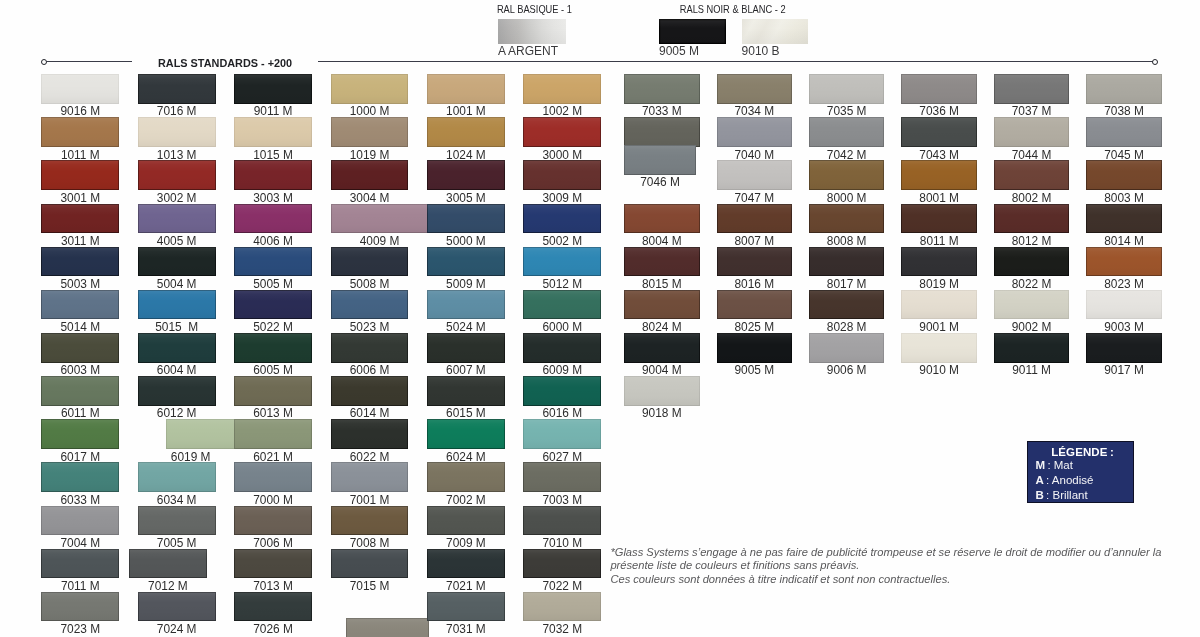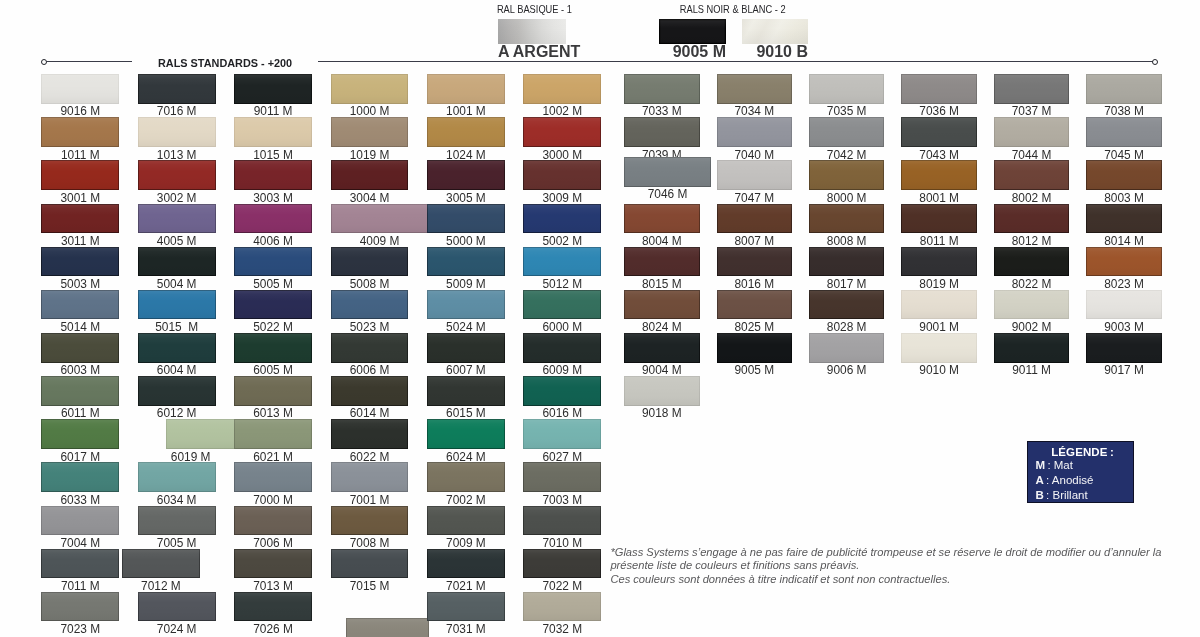--- a/index.html
+++ b/index.html
@@ -12,22 +12,22 @@
           white-space:nowrap;line-height:11px;text-align:center;}
   .htitle>span{display:inline-block;transform:scaleX(.845);}
   .hsw{position:absolute;}
   .hsw .sw{width:100%;height:100%;box-sizing:border-box;position:relative;}
   .hsw .sw::after{content:'';position:absolute;inset:0;
      background:linear-gradient(180deg,rgba(255,255,255,.07) 0%,rgba(255,255,255,0) 36%,rgba(0,0,0,.04) 100%);}
   .sw.metal{background:linear-gradient(92deg,#a8a8a8 0%,#b4b3b2 16%,#bdbcba 30%,
             #cdcdcb 48%,#dadad8 64%,#e3e3e1 80%,#eaeae8 100%);}
   .sw.gloss{background:linear-gradient(118deg,#e3e1d8 0%,#efeee6 16%,#e9e7de 34%,
             #f0efe7 52%,#eceadf 72%,#e5e3d8 100%);}
-  .hlabel{position:absolute;font-size:16px;color:#3a3a3c;white-space:nowrap;text-align:right;
-          line-height:11px;font-weight:bold;}
+  .hlabel{position:absolute;font-size:12px;color:#3a3a3c;white-space:nowrap;text-align:left;
+          line-height:11px;}
 
   
   #rule-left,#rule-right{position:absolute;height:1.4px;background:#3a3c48;}
   .enddot{position:absolute;width:6px;height:6px;border-radius:50%;
           border:1.4px solid #23242c;background:#fff;box-sizing:border-box;}
   #section-title{position:absolute;font-size:11.5px;font-weight:700;color:#1f2024;
                  white-space:nowrap;transform:scaleX(.945);transform-origin:0 50%;}
 
   
   .cell{position:absolute;}
@@ -343,21 +343,21 @@
       <div class="cap">7009 M</div>
     </div>
     <div class="cell" style="left: 523.4px; top: 505.6px; width: 77.8px; height: 29.6px;">
       <div class="chip" style="background: rgb(77, 80, 77); --bd: rgb(48,50,48); --hl: rgb(88,91,88);"></div>
       <div class="cap">7010 M</div>
     </div>
     <div class="cell" style="left: 41.4px; top: 548.8px; width: 77.8px; height: 29.6px;">
       <div class="chip" style="background: rgb(78, 85, 88); --bd: rgb(49,54,56); --hl: rgb(89,97,100);"></div>
       <div class="cap">7011 M</div>
     </div>
-    <div class="cell" style="left: 122px; top: 548.8px; width: 77.8px; height: 31px;">
+    <div class="cell" style="left: 129px; top: 548.8px; width: 77.8px; height: 31px;">
       <div class="chip" style="background: rgb(84, 87, 88); --bd: rgb(54,56,57); --hl: rgb(96,99,100);"></div>
       <div class="cap">7012 M</div>
     </div>
     <div class="cell" style="left: 234.2px; top: 548.8px; width: 77.8px; height: 29.6px;">
       <div class="chip" style="background: rgb(77, 73, 64); --bd: rgb(46,44,38); --hl: rgb(88,83,73);"></div>
       <div class="cap">7013 M</div>
     </div>
     <div class="cell" style="left: 330.6px; top: 548.8px; width: 77.8px; height: 29.6px;">
       <div class="chip" style="background: rgb(71, 77, 81); --bd: rgb(43,47,49); --hl: rgb(81,88,92);"></div>
       <div class="cap">7015 M</div>
@@ -437,21 +437,21 @@
       <div class="cap">7043 M</div>
     </div>
     <div class="cell" style="left: 993.8px; top: 117.3px; width: 75.6px; height: 29.6px;">
       <div class="chip" style="background: rgb(178, 173, 162); --bd: rgb(159,155,145); --hl: rgb(203,197,185);"></div>
       <div class="cap">7044 M</div>
     </div>
     <div class="cell" style="left: 1086.3px; top: 117.3px; width: 75.6px; height: 29.6px;">
       <div class="chip" style="background: rgb(138, 141, 146); --bd: rgb(114,116,120); --hl: rgb(157,161,166);"></div>
       <div class="cap">7045 M</div>
     </div>
-    <div class="cell" style="left: 624px; top: 157px; width: 87px; height: 29.6px;">
+    <div class="cell" style="left: 624px; top: 145px; width: 72px; height: 29.6px;">
       <div class="chip" style="background: rgb(121, 128, 132); --bd: rgb(94,99,102); --hl: rgb(138,146,150);"></div>
       <div class="cap">7046 M</div>
     </div>
     <div class="cell" style="left: 716.5px; top: 160.4px; width: 75.6px; height: 29.6px;">
       <div class="chip" style="background: rgb(195, 193, 191); --bd: rgb(179,177,175); --hl: rgb(222,220,218);"></div>
       <div class="cap">7047 M</div>
     </div>
     <div class="cell" style="left: 808.9px; top: 160.4px; width: 75.6px; height: 29.6px;">
       <div class="chip" style="background: rgb(128, 99, 58); --bd: rgb(89,69,41); --hl: rgb(146,113,66);"></div>
       <div class="cap">8000 M</div>

